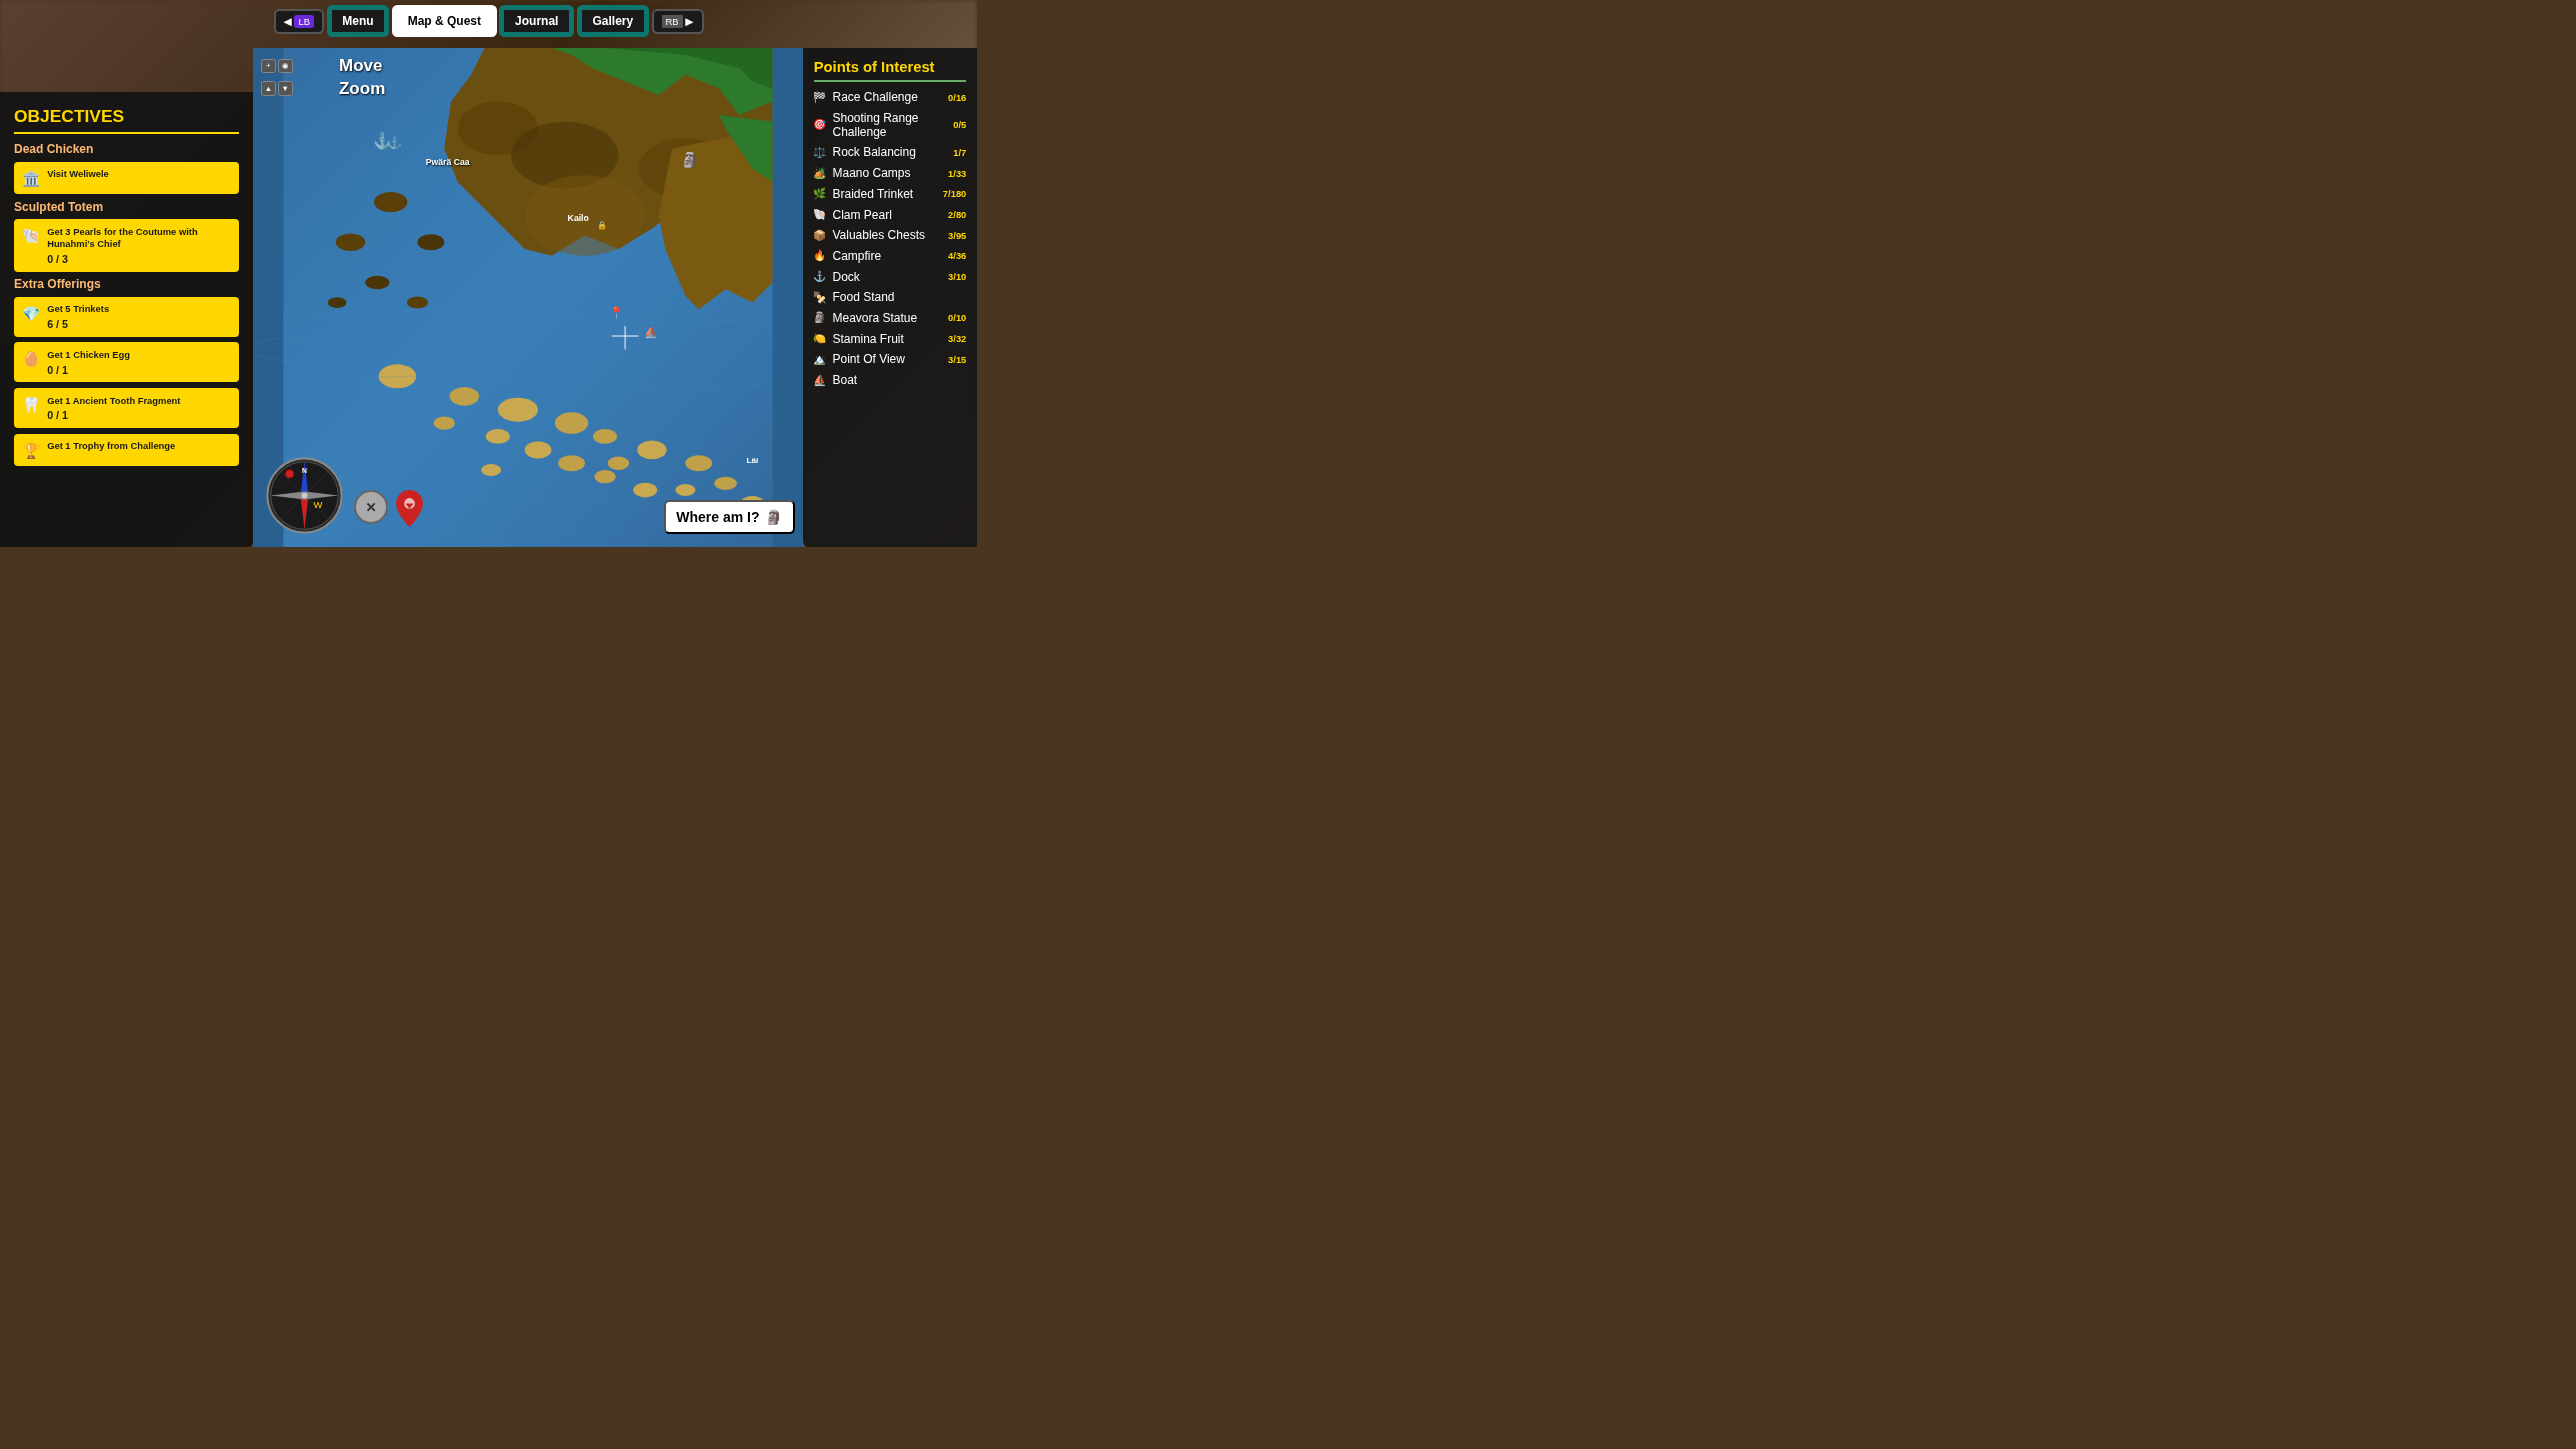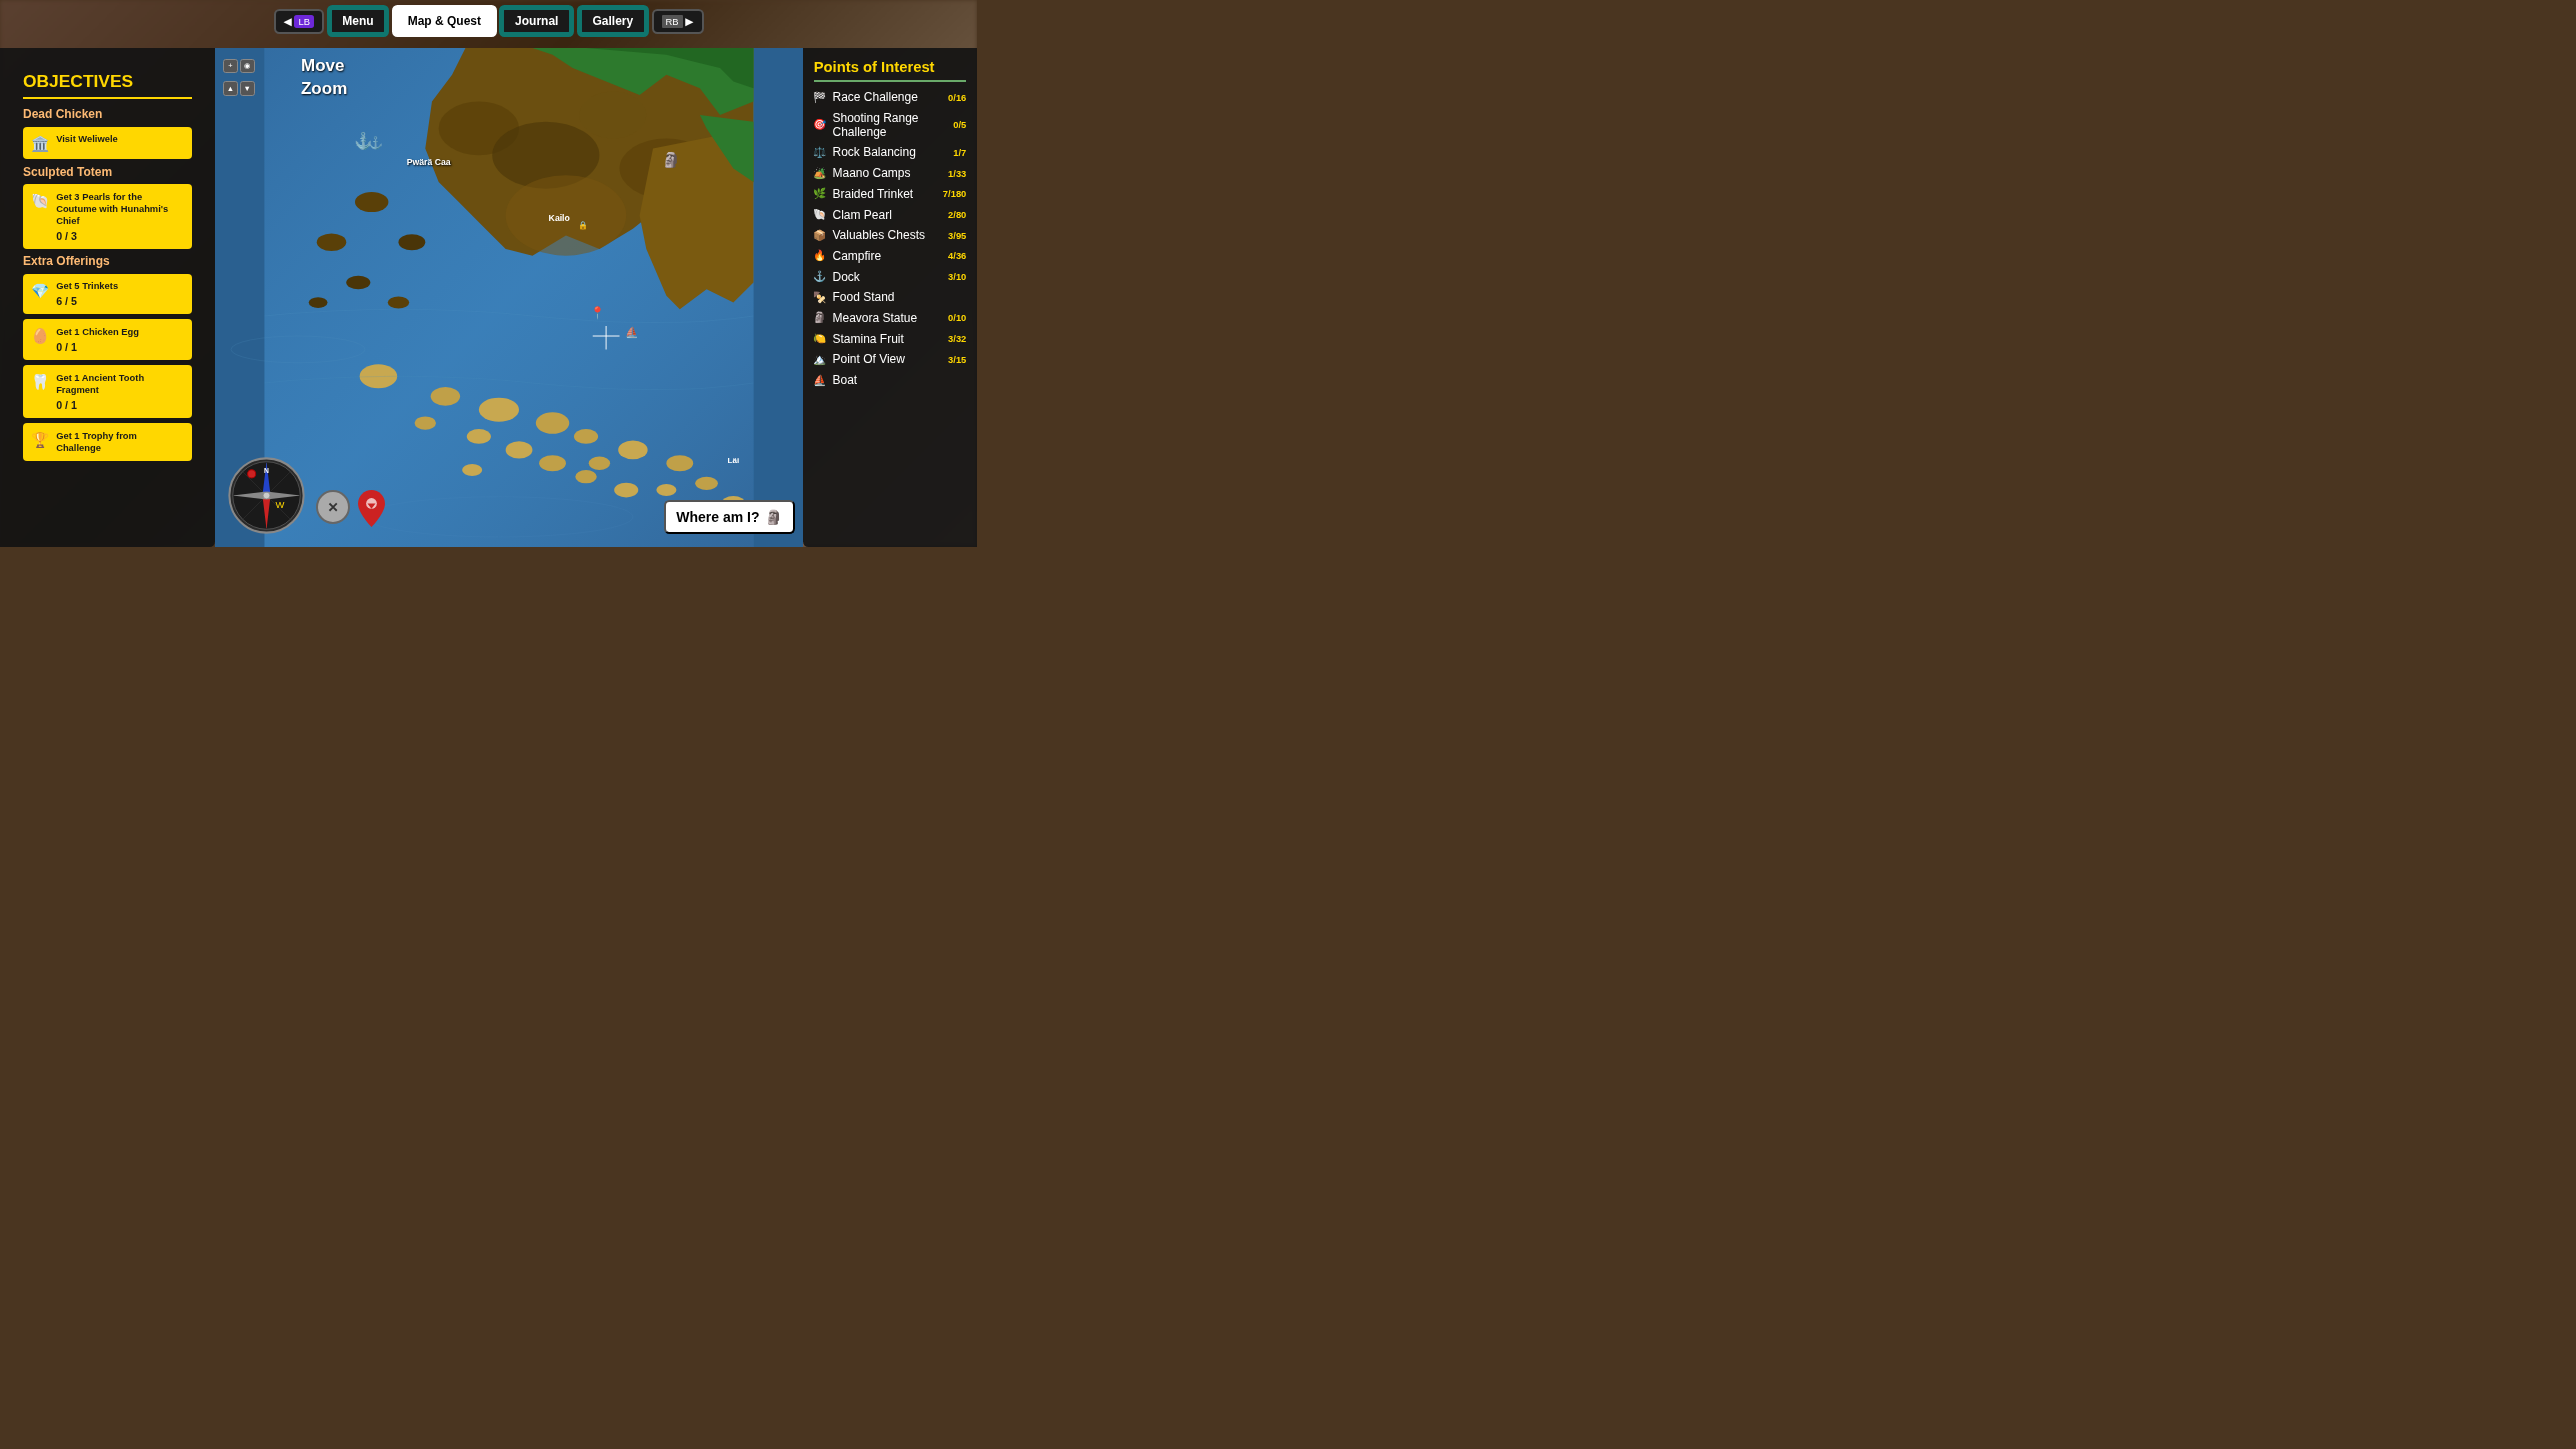--- a/index.html
+++ b/index.html
@@ -73,26 +73,27 @@
       top: 48px;
       left: 0;
       right: 0;
       bottom: 0;
       display: flex;
       z-index: 10;
     }
 
     
     .left-panel {
-      width: 215px;
+      width: 253px;
       background: rgba(20, 20, 20, 0.92);
       border-radius: 0 0 5.4px 0;
-      padding: 23px;
+      padding: 14px;
       overflow-y: auto;
       flex-shrink: 0;
+      margin-top: 44px;
     }
 
     .panel-title {
       color: #FFD700;
       font-size: 17.4px;
       font-weight: 900;
       margin-bottom: 5.4px;
       text-transform: uppercase;
     }
 

